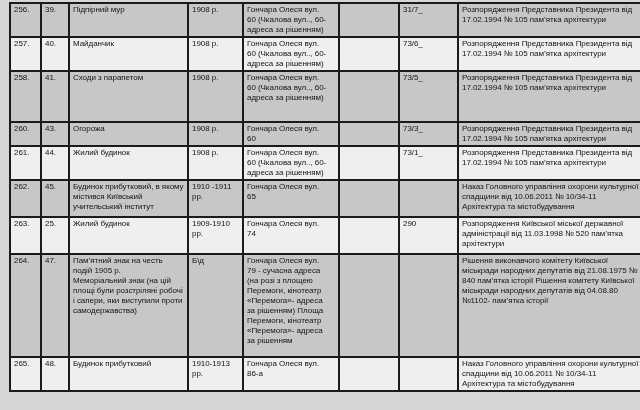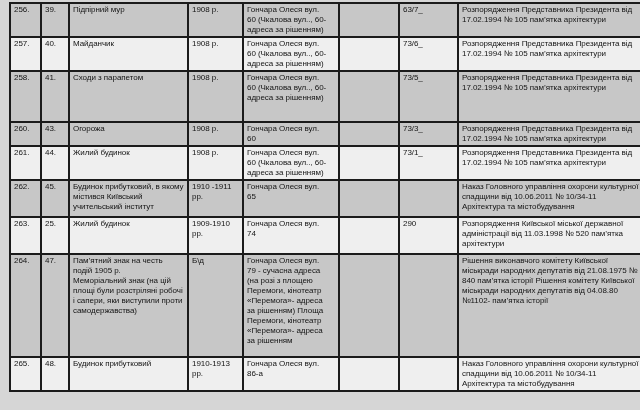--- a/index.html
+++ b/index.html
@@ -55,21 +55,21 @@
     <tbody>
       <tr class="shaded" style="height:34px">
         <td class="c-no">256.</td>
         <td class="c-idx">39.</td>
         <td>Підпірний мур</td>
         <td>1908 р.</td>
         <td>Гончара Олеся вул.
 60 (Чкалова вул.., 60-
 адреса за рішенням)</td>
         <td></td>
-        <td>63/7_</td>
+        <td>31/7_</td>
         <td>Розпорядження Представника Президента від 17.02.1994 № 105 пам’ятка архітектури</td>
       </tr>
       <tr class="plain" style="height:33px">
         <td class="c-no">257.</td>
         <td class="c-idx">40.</td>
         <td>Майданчик</td>
         <td>1908 р.</td>
         <td>Гончара Олеся вул.
 60 (Чкалова вул.., 60-
 адреса за рішенням)</td>

